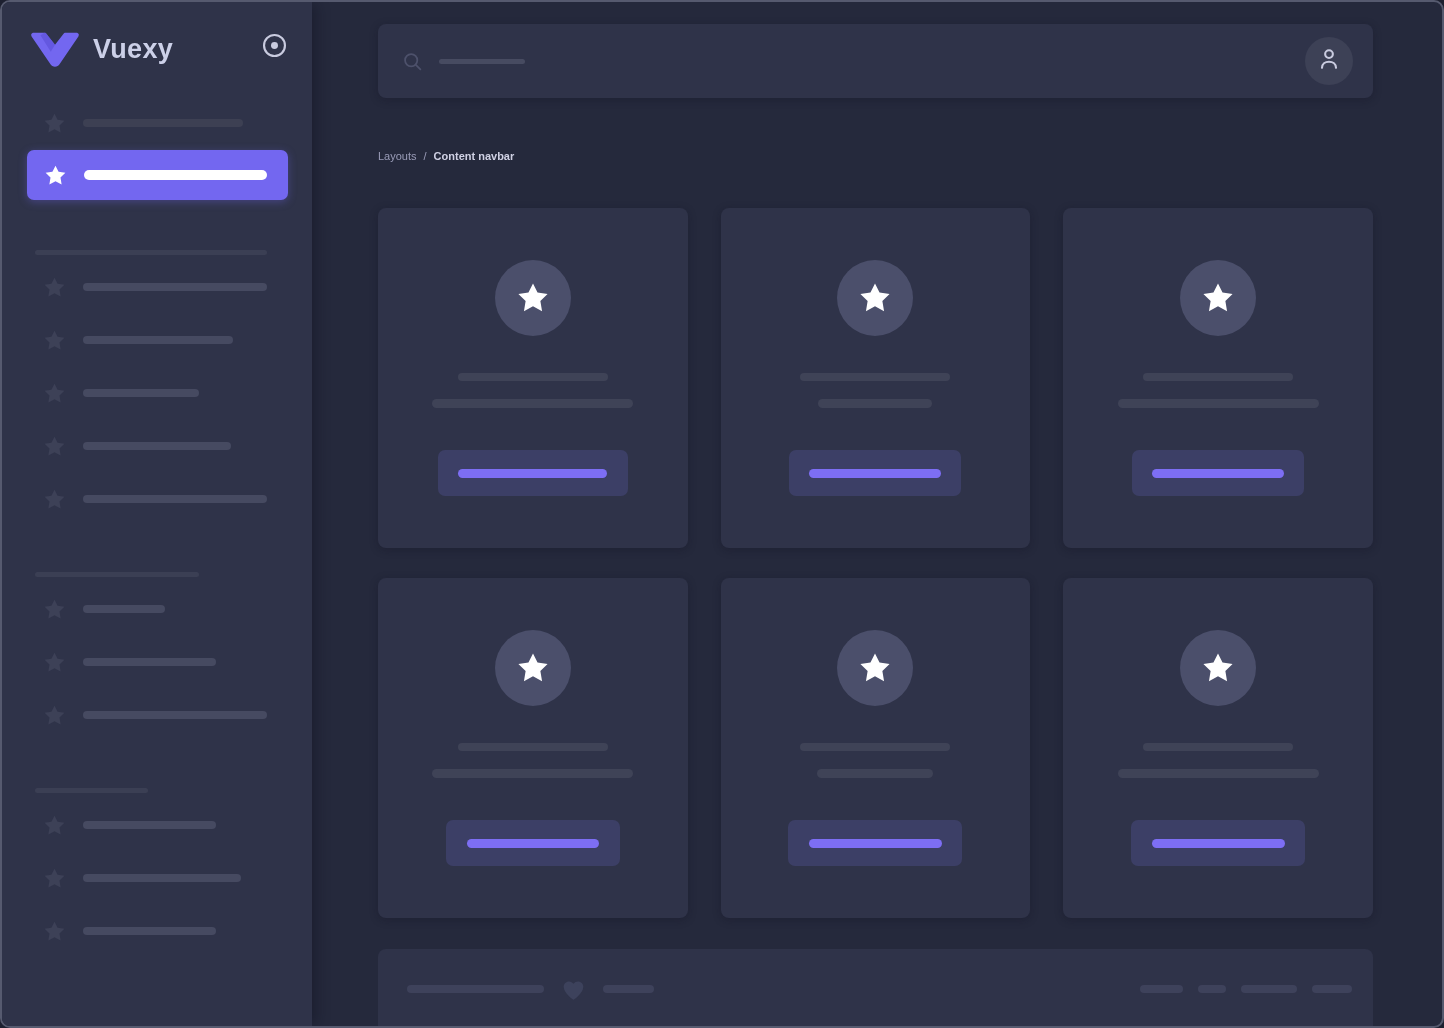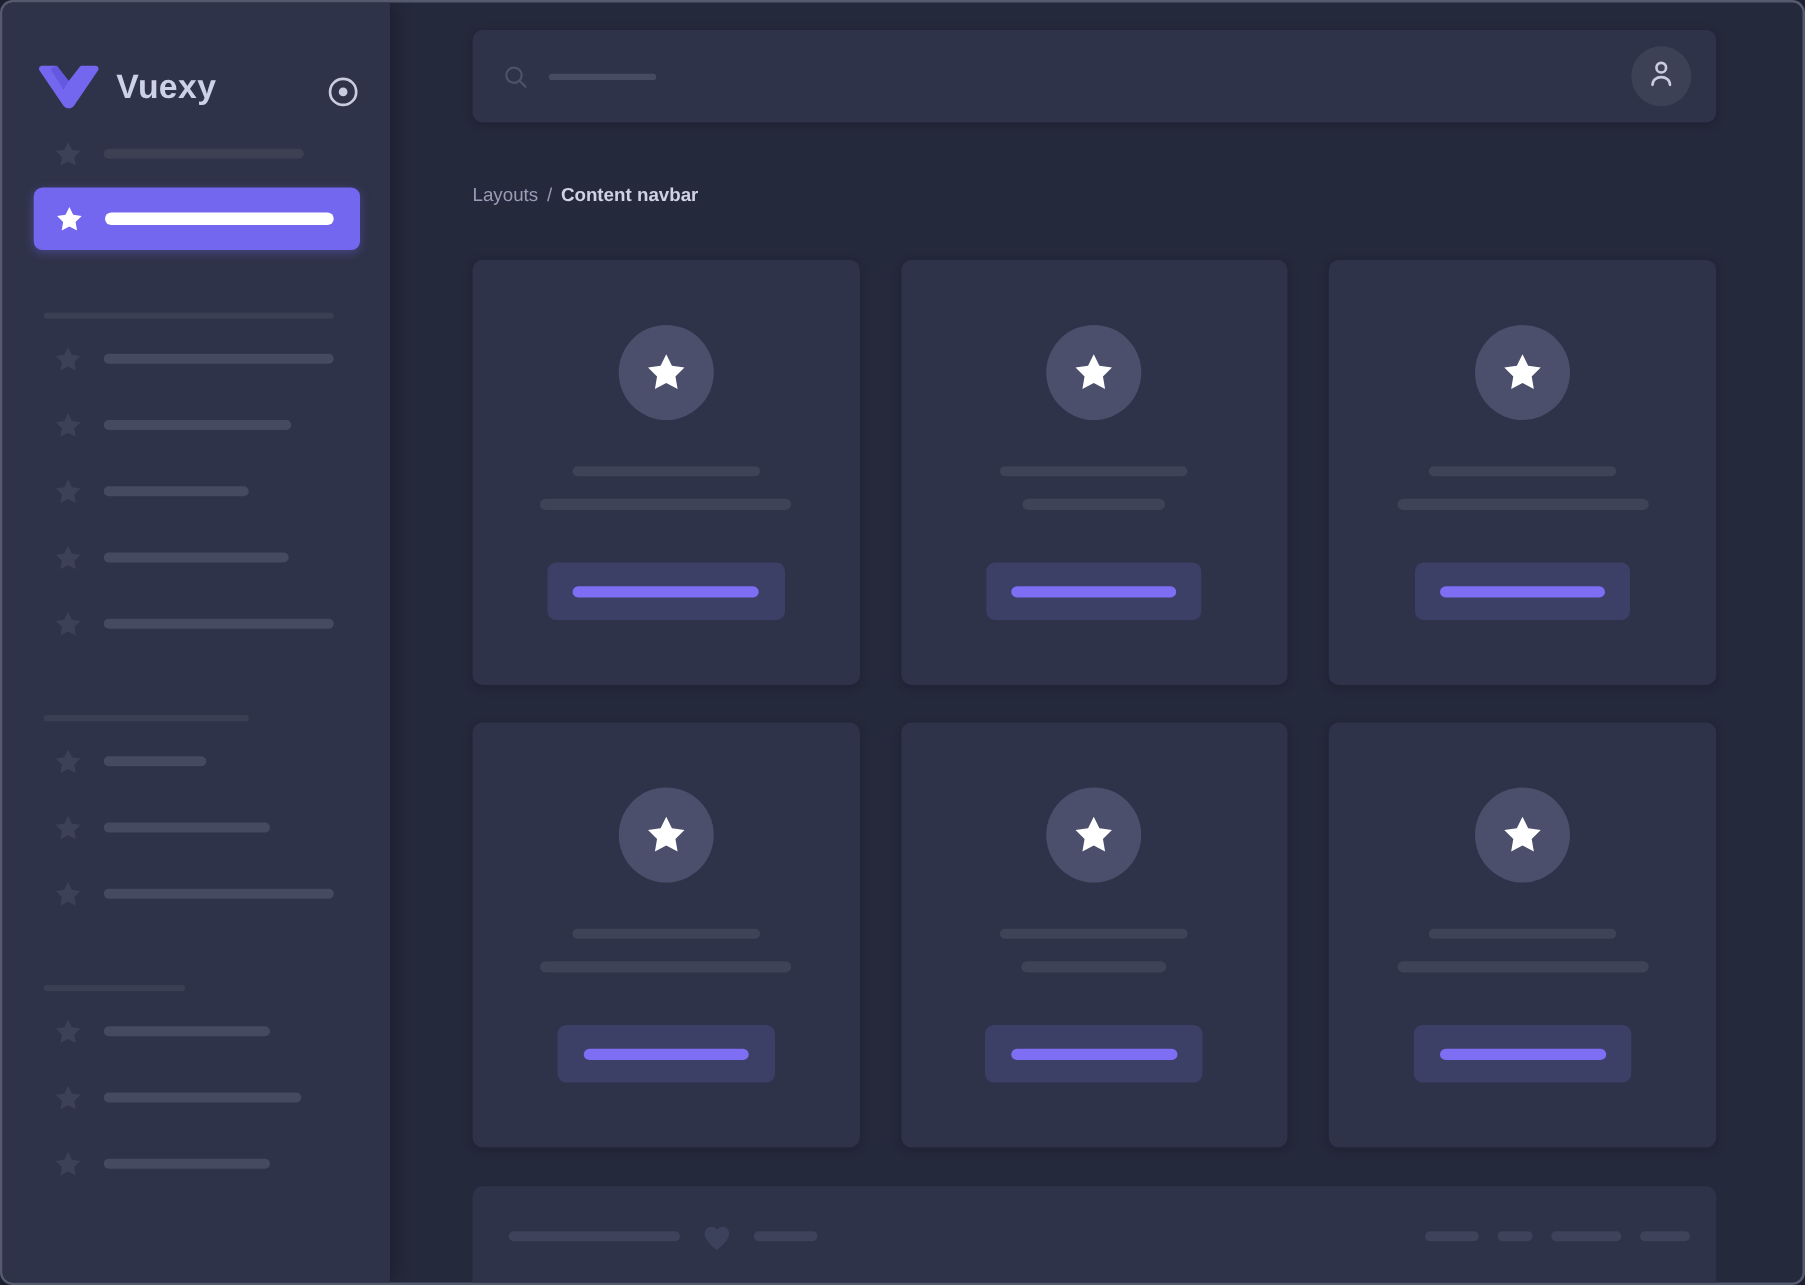--- a/index.html
+++ b/index.html
@@ -21,21 +21,21 @@
   
   .sidebar {
     width: 310px; flex-shrink: 0;
     background: var(--surface-bg, #2f3349);
     box-shadow: 6px 0 12px -2px rgba(15, 18, 33, 0.45);
     z-index: 2;
   }
   .sidebar-header {
     height: 55px; margin-top: 30px;
     padding: 0 24px 0 28px;
-    display: flex; align-items: flex-end; justify-content: space-between;
+    display: flex; align-items: flex-start; justify-content: space-between;
   }
   .logo { display: flex; align-items: center; gap: 13px; cursor: pointer; text-decoration: none; }
   .logo-mark { display: flex; align-items: center; }
   .logo-text {
     font-size: 27px; font-weight: 700; letter-spacing: 0.3px;
     color: var(--logo-text, #ccd0e8);
   }
   .pin { display: flex; align-items: center; cursor: pointer; }
 
   .menu { display: flex; flex-direction: column; }
@@ -89,21 +89,21 @@
   }
   .avatar {
     width: 48px; height: 48px; border-radius: 50%;
     background: var(--avatar-bg, #3d4156);
     display: flex; align-items: center; justify-content: center;
     cursor: pointer; flex-shrink: 0;
   }
 
   .breadcrumb {
     margin-top: 49px;
-    font-size: 15px; line-height: 19px;
+    font-size: 11px; line-height: 19px;
     color: var(--breadcrumb-muted, #9a9cb8);
     display: flex; align-items: baseline;
   }
   .bc-parent { cursor: pointer; }
   .bc-sep { margin: 0 7px; }
   .bc-current { color: var(--breadcrumb-current, #d0d1e4); font-weight: 700; }
 
   .cards {
     margin-top: 42px;
     display: grid;

